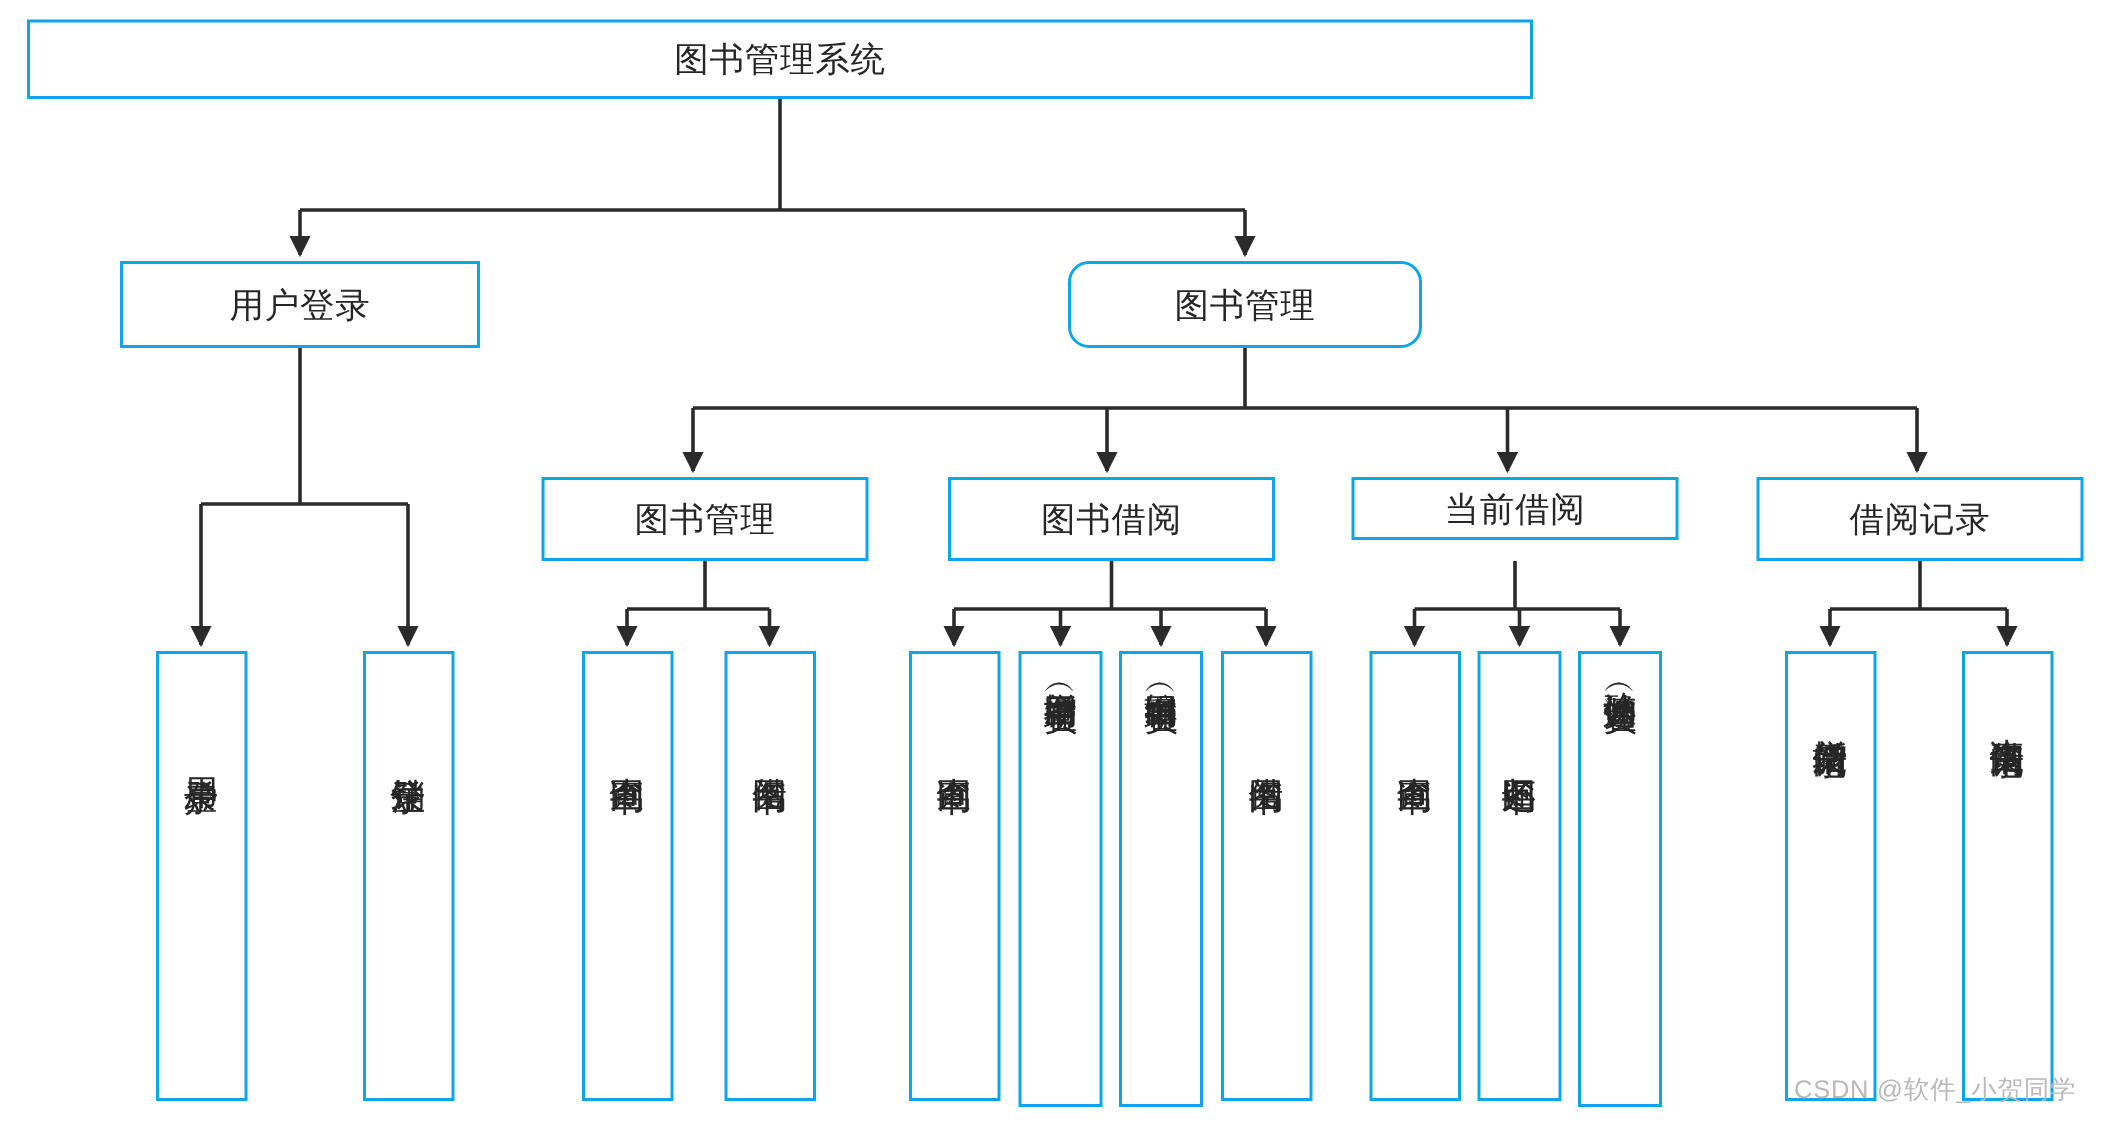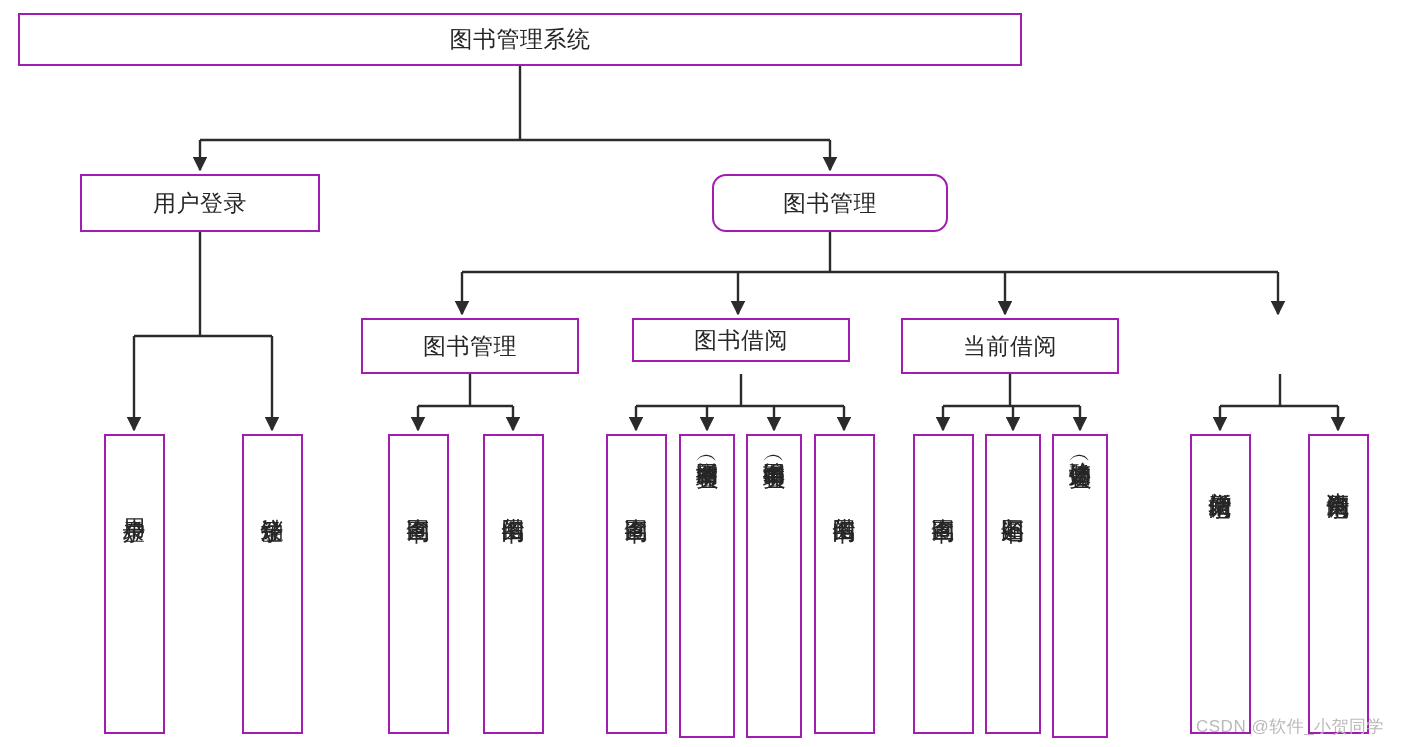--- a/index.html
+++ b/index.html
@@ -20,21 +20,21 @@
   #edges {
     position: absolute;
     left: 0;
     top: 0;
     width: 1405px;
     height: 747px;
   }
   .node {
     position: absolute;
     box-sizing: border-box;
-    border: 2px solid #a21caf;
+    border: 2px solid #0ea5e9;
     background: #ffffff;
     color: #262626;
     display: flex;
     align-items: center;
     justify-content: center;
     overflow: hidden;
   }
   .node-h {
     font-size: 23px;
     line-height: 1.15;
@@ -138,25 +138,28 @@
   <div class="node node-h" style="left:80px; top:174px; width:240px; height:58px;">
     <span>用户登录</span>
   </div>
   <div class="node node-h" style="left:712px; top:174px; width:236px; height:58px;border-radius:14px;">
     <span>图书管理</span>
   </div>
 
   <div class="node node-h" style="left:361px; top:318px; width:218px; height:56px;">
     <span>图书管理</span>
   </div>
-  <div class="node node-h" style="left:632px; top:318px; width:218px; height:44px;">
+  <div class="node node-h" style="left:632px; top:318px; width:218px; height:56px;">
     <span>图书借阅</span>
   </div>
-  <div class="node node-h" style="left:901px; top:318px; width:218px; height:56px;">
+  <div class="node node-h" style="left:901px; top:318px; width:218px; height:42px;">
     <span>当前借阅</span>
+  </div>
+  <div class="node node-h" style="left:1171px; top:318px; width:218px; height:56px;">
+    <span>借阅记录</span>
   </div>
 
   <div class="node node-v mid" style="left:104px; top:434px; width:61px; height:300px;">
     <span class="vlabel">用户登录</span>
   </div>
   <div class="node node-v mid" style="left:242px; top:434px; width:61px; height:300px;">
     <span class="vlabel">注销登录</span>
   </div>
   <div class="node node-v mid" style="left:388px; top:434px; width:61px; height:300px;">
     <span class="vlabel">查询图书</span>

